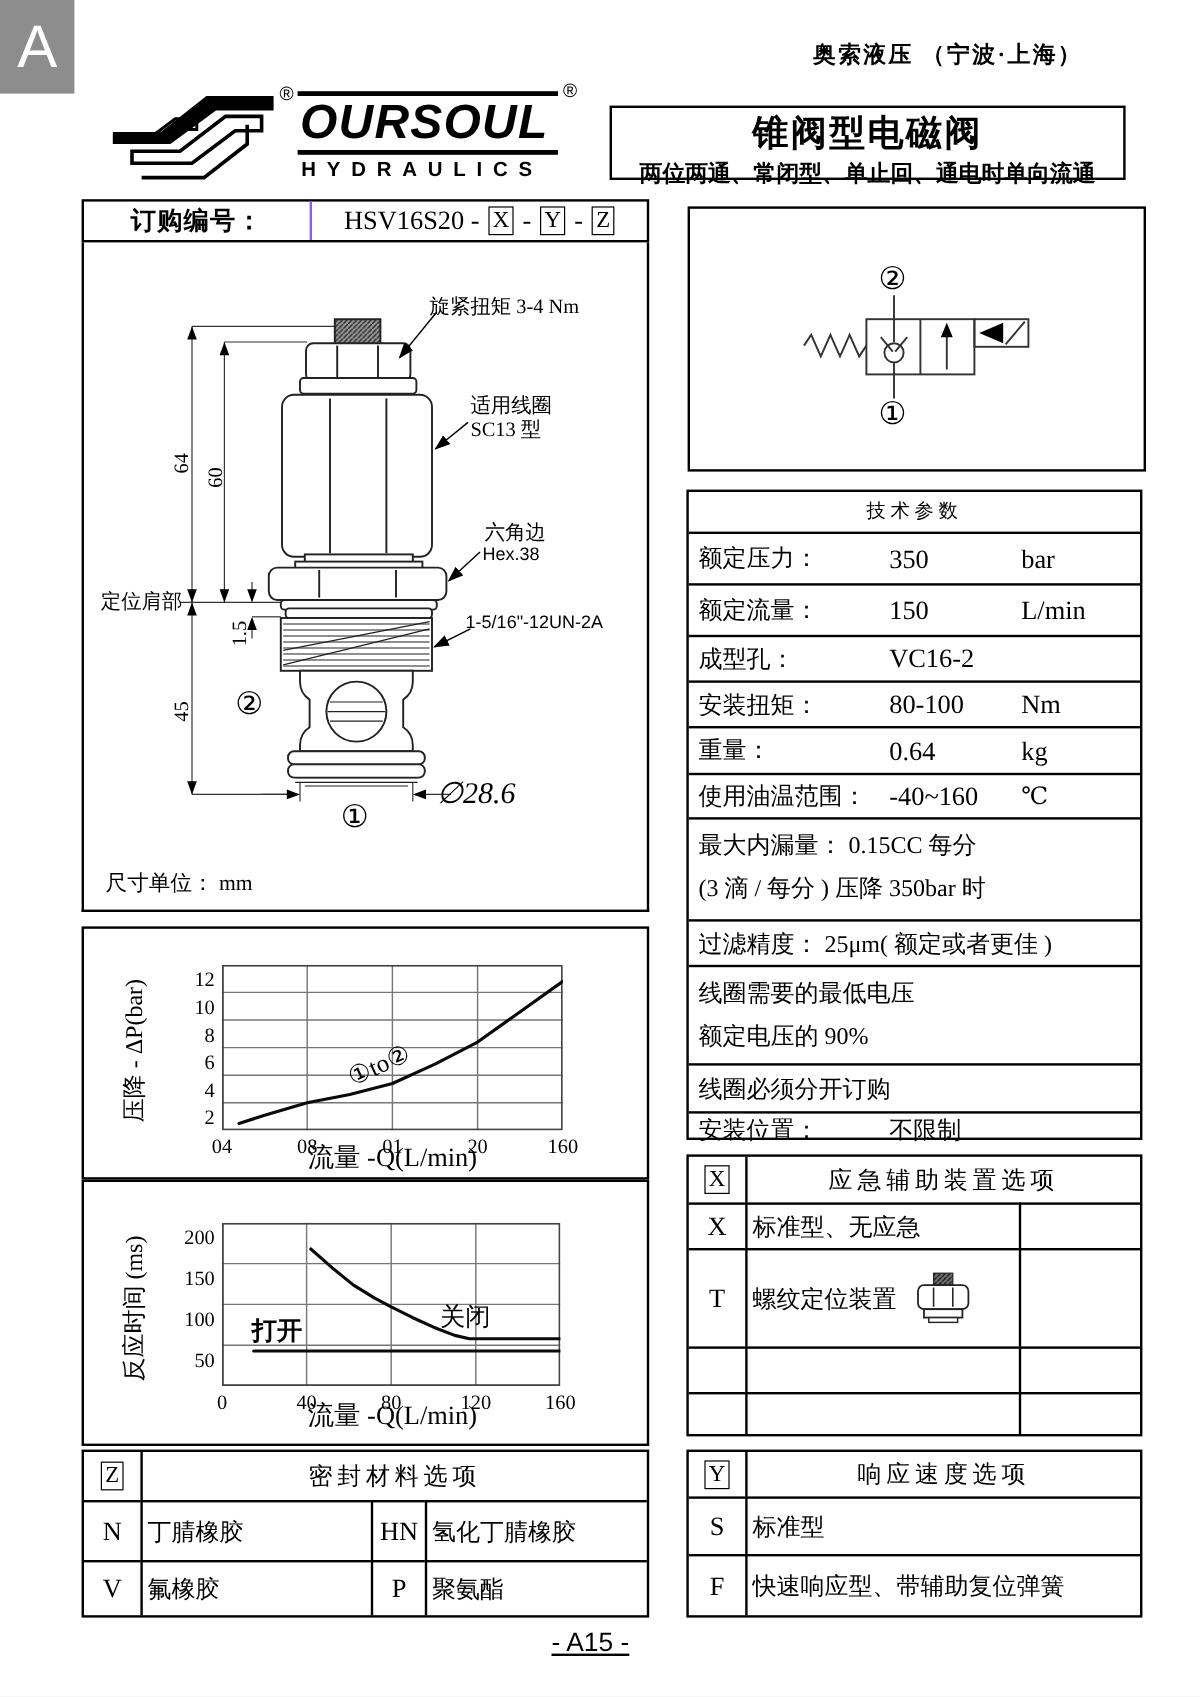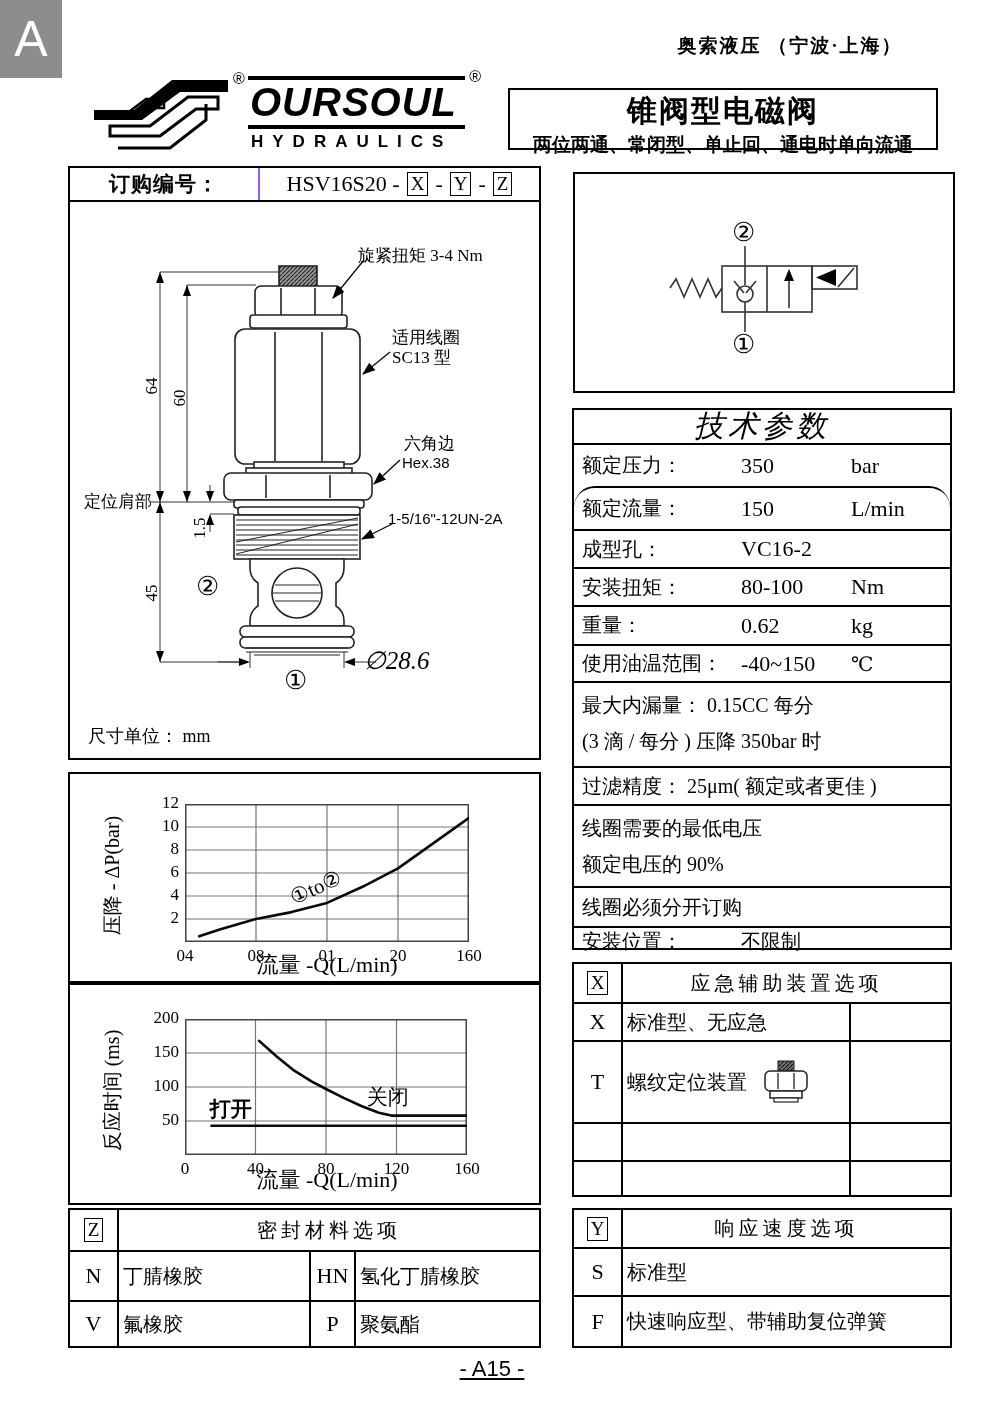--- a/index.html
+++ b/index.html
@@ -50,31 +50,31 @@
   .chart1 .plot { left:115px; top:30px; width:284px; height:138px; }
   .chart2 .plot { left:115px; top:34px; width:282px; height:136px; }
   .ylab { position:absolute; width:200px; text-align:center; transform:rotate(-90deg); font-size:20px; white-space:nowrap; }
   .chart1 .ylab { left:-58px; top:88px; }
   .chart2 .ylab { left:-58px; top:92px; }
   .xlab { position:absolute; left:115px; width:284px; text-align:center; font-size:22px; }
   .chart1 .xlab { top:176px; }
   .chart2 .xlab { top:180px; }
   .tick { position:absolute; font-size:17px; }
   .tx { transform:translateX(-50%); }
-  .ty { width:42px; text-align:right; }
+  .ty { width:42px; text-align:right;margin-top:14px; }
   .anno { position:absolute; font-size:21px; white-space:nowrap; }
 
   
   .sym-box { position:absolute; left:573px; top:172px; width:382px; height:221px; border:2px solid #000; }
 
   .tech { position:absolute; left:572px; top:408px; width:380px; height:542px; border:2px solid #000;
           display:flex; flex-direction:column; }
   .trow { border-top:2px solid #000; position:relative; font-size:20px; display:flex; align-items:center; padding:0 8px; }
   .trow:first-child { border-top:none; }
-  .t-title { justify-content:center; font-size:30px; letter-spacing:4px; height:33px; flex:0 0 33px;font-style:italic; }
+  .t-title { justify-content:center; font-size:16px; letter-spacing:4px; height:33px; flex:0 0 33px; }
   .tval { position:absolute; left:167px; font-size:22px; }
   .tunit { position:absolute; left:277px; font-size:22px; }
   .tnote { display:block; padding:4px 8px; line-height:36px; }
 
   
   .grid { position:absolute; display:grid; border:2px solid #000; background:#fff; }
   .cell { display:flex; align-items:center; font-size:20px; padding:0 4px; overflow:hidden; }
   .c-center { justify-content:center; padding:0; }
   .bt { border-top:2px solid #000; }
   .bl { border-left:2px solid #000; }
@@ -330,43 +330,43 @@
     <div class="port-glyph" style="left:157px;top:158px;">①</div>
   </div>
 
   <div class="tech">
     <div class="trow t-title">技术参数</div>
     <div class="trow" style="flex:0 0 43px;">
       <span>额定压力：</span>
       <span class="tval">350</span>
       <span class="tunit">bar</span>
     </div>
-    <div class="trow" style="flex:0 0 43px;border-radius:21px;">
+    <div class="trow" style="flex:0 0 43px;">
       <span>额定流量：</span>
       <span class="tval">150</span>
       <span class="tunit">L/min</span>
     </div>
     <div class="trow" style="flex:0 0 38px;">
       <span>成型孔：</span>
       <span class="tval">VC16-2</span>
       <span class="tunit"></span>
     </div>
     <div class="trow" style="flex:0 0 38px;">
       <span>安装扭矩：</span>
       <span class="tval">80-100</span>
       <span class="tunit">Nm</span>
     </div>
     <div class="trow" style="flex:0 0 39px;">
       <span>重量：</span>
-      <span class="tval">0.62</span>
+      <span class="tval">0.64</span>
       <span class="tunit">kg</span>
     </div>
     <div class="trow" style="flex:0 0 37px;">
       <span>使用油温范围：</span>
-      <span class="tval">-40~150</span>
+      <span class="tval">-40~160</span>
       <span class="tunit" style="font-size:20px;">℃</span>
     </div>
     <div class="trow tnote" style="flex:0 0 85px;">
       <div>最大内漏量： 0.15CC 每分</div>
       <div>(3 滴 / 每分 ) 压降 350bar 时</div>
     </div>
     <div class="trow" style="flex:0 0 38px;">
       <span>过滤精度： 25μm( 额定或者更佳 )</span>
     </div>
     <div class="trow tnote" style="flex:0 0 75px;">

